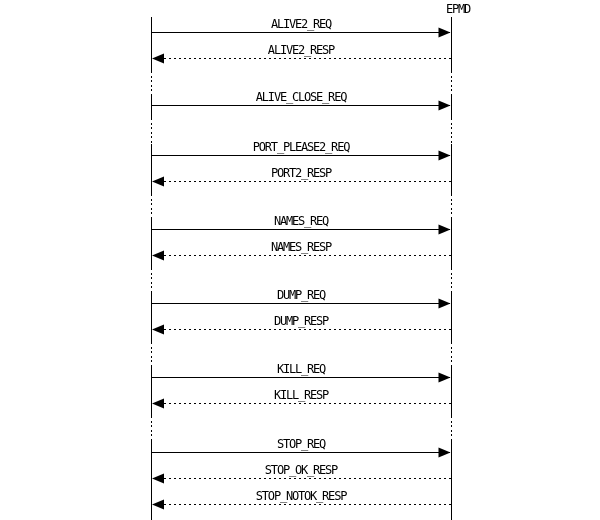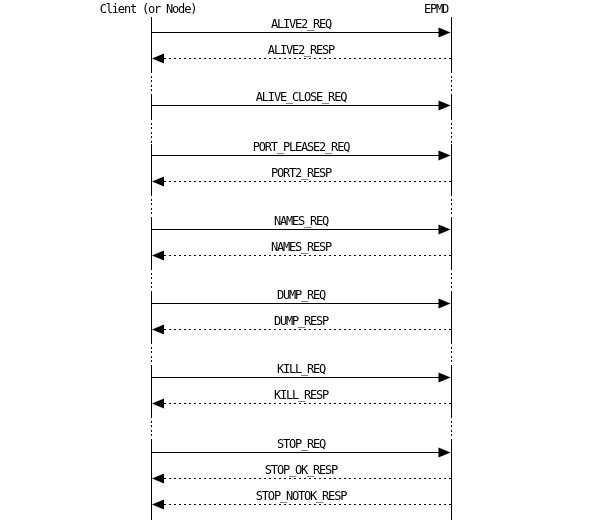--- a/index.html
+++ b/index.html
@@ -19,21 +19,21 @@
     position: absolute;
     top: 3px;
     transform: translateX(-50%);
     font-size: 12px;
     letter-spacing: -1.2px;
     line-height: 13px;
     color: #000000;
     white-space: nowrap;
   }
   .actor-label.left  { left: 148px; }
-  .actor-label.right { left: 436px; }
+  .actor-label.right { left: 458px; }
   #diagram-svg {
     position: absolute;
     left: 0;
     top: 0;
   }
   #diagram-svg line {
     stroke: #000000;
     stroke-width: 1;
     shape-rendering: crispEdges;
   }
@@ -45,21 +45,20 @@
     font-family: "DejaVu Sans Mono", "Liberation Mono", monospace;
     font-size: 12px;
     letter-spacing: -1.2px;
     fill: #000000;
   }
 </style>
 </head>
 <body>
 
 <div class="stage">
-  <div class="actor-label left">Client (or Node)</div>
   <div class="actor-label right">EPMD</div>
   <svg id="diagram-svg" width="600" height="520">
       <g>
         <line x1="151.5" x2="151.5" y1="17" y2="71"></line>
         <line x1="151.5" x2="151.5" y1="71" y2="94" stroke-dasharray="2 2.5"></line>
         <line x1="151.5" x2="151.5" y1="94" y2="118"></line>
         <line x1="151.5" x2="151.5" y1="118" y2="144" stroke-dasharray="2 2.5"></line>
         <line x1="151.5" x2="151.5" y1="144" y2="194"></line>
         <line x1="151.5" x2="151.5" y1="194" y2="218" stroke-dasharray="2 2.5"></line>
         <line x1="151.5" x2="151.5" y1="218" y2="268"></line>

